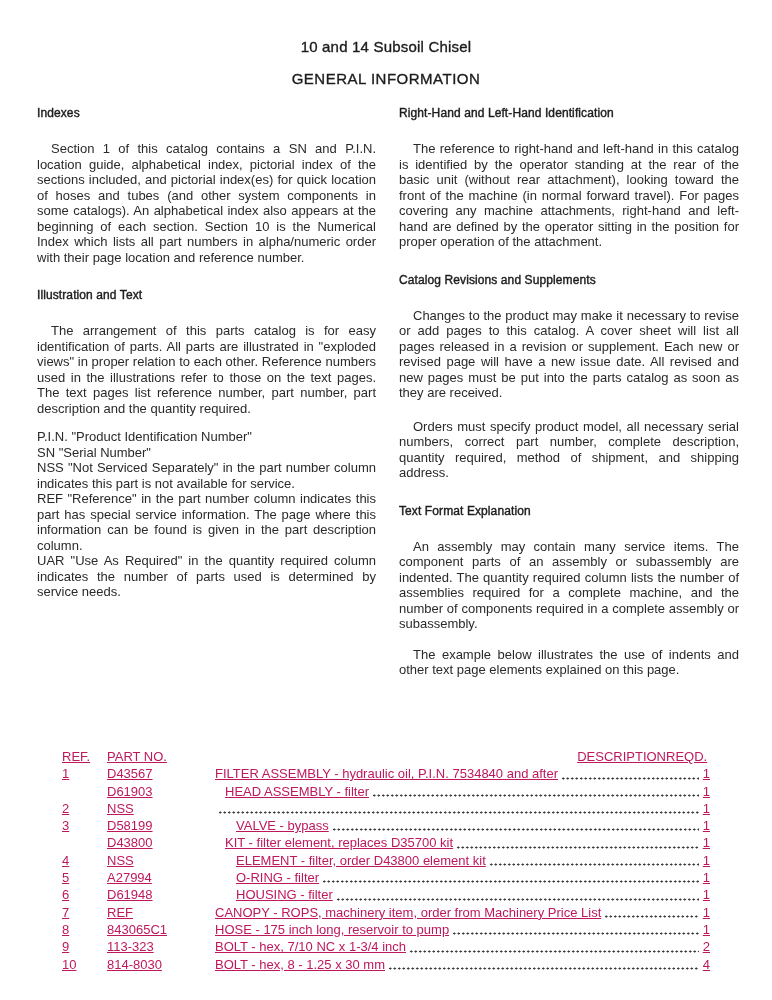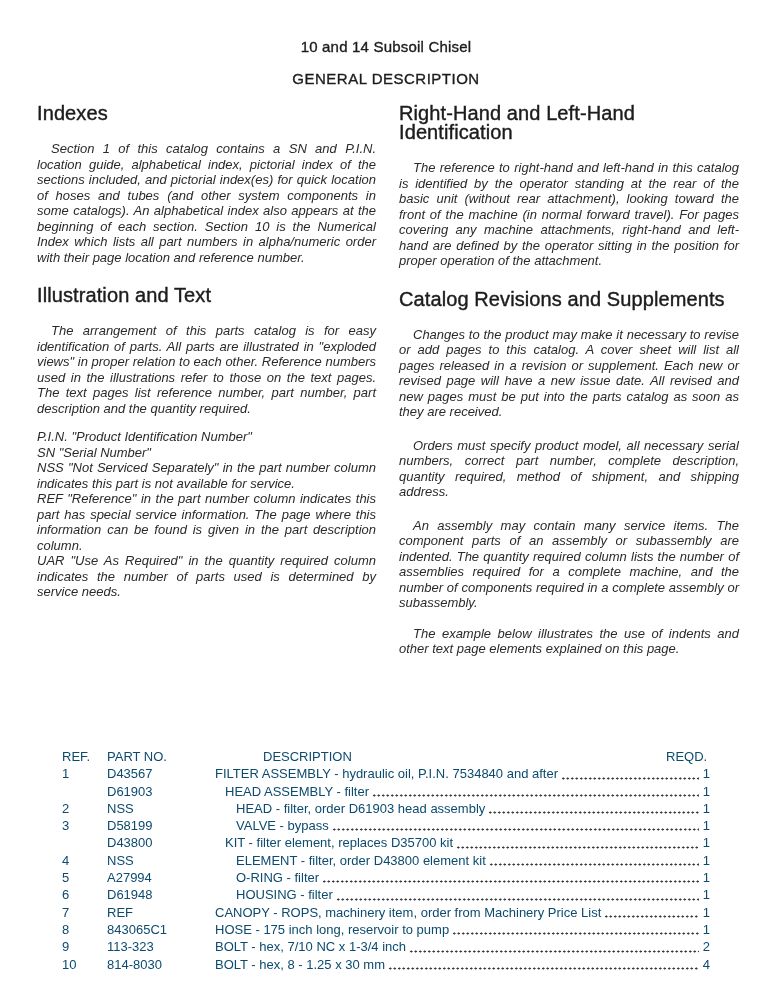--- a/index.html
+++ b/index.html
@@ -9,53 +9,53 @@
   }
   .centered-head{position:absolute;left:0;width:772px;text-align:center;color:#1c1c1c;
     font-size:15px;-webkit-text-stroke:0.35px #1c1c1c;letter-spacing:0.2px;}
   .doc-title{top:38px;}
   .doc-subtitle{top:70px;letter-spacing:0.5px;}
 
   .col{position:absolute;top:104px;font-size:13px;line-height:15.5px;}
   .col-left{left:37px;width:339px;}
   .col-right{left:399px;width:340px;}
 
-  h2{font-size:20px;line-height:19px;font-weight:400;margin:21px 0 0 0;color:#1c1c1c;
+  h2{font-size:12px;line-height:19px;font-weight:400;margin:21px 0 0 0;color:#1c1c1c;
      -webkit-text-stroke:0.4px #1c1c1c;letter-spacing:0.1px;}
   h2.first{margin-top:0;}
-  p{margin:18px 0 0 0;text-align:justify;font-style:italic;}
+  p{margin:18px 0 0 0;text-align:justify;}
   p.ind{text-indent:14px;}
   p.abbr{margin:0;text-align:justify;}
   p.abbr-first{margin-top:13px;}
   p.gap{margin-top:15px;}
 
-  .parts-table{position:absolute;left:60px;top:748px;width:652px;font-size:13px;color:#0c4a6e;}
+  .parts-table{position:absolute;left:60px;top:748px;width:652px;font-size:13px;color:#be185d;text-decoration:underline;}
   .trow{display:grid;grid-template-columns:47px 108px 1fr;line-height:17.3px;}
   .trow-head{grid-template-columns:47px 108px 1fr 46px;}
   .c-ref{padding-left:2px;}
   .c-part{}
-  .c-desc-h{text-align:left;padding-left:48px;}
+  .c-desc-h{text-align:right;padding-left:48px;}
   .c-reqd{text-align:left;padding-right:2px;}
   .c-desc{display:flex;align-items:flex-end;}
   .dtext{white-space:nowrap;text-align:right;}
   .ind0{padding-left:0;}
   .ind1{padding-left:10px;}
   .ind2{padding-left:21px;}
   .leader{flex:1;min-width:6px;height:3px;margin:0 3px 3px 3px;
     background-image:radial-gradient(circle,#3a3a3a 0.9px,transparent 1.25px);
     background-size:4.5px 3px;background-position:0 60%;background-repeat:repeat-x;}
   .qty{padding-right:2px;min-width:8px;text-align:right;}
 </style>
 </head>
 <body>
 
 <div class="page">
 
   <div class="centered-head doc-title">10 and 14 Subsoil Chisel</div>
-  <div class="centered-head doc-subtitle">GENERAL DESCRIPTION</div>
+  <div class="centered-head doc-subtitle">GENERAL INFORMATION</div>
 
   <div class="col col-left">
     <h2 class="first">Indexes</h2>
     <p class="ind">Section 1 of this catalog contains a SN and P.I.N. location guide, alphabetical index, pictorial index of the sections included, and pictorial index(es) for quick location of hoses and tubes (and other system components in some catalogs). An alphabetical index also appears at the beginning of each section. Section 10 is the Numerical Index which lists all part numbers in alpha/numeric order with their page location and reference number.</p>
 
     <h2>Illustration and Text</h2>
     <p class="ind">The arrangement of this parts catalog is for easy identification of parts. All parts are illustrated in "exploded views" in proper relation to each other. Reference numbers used in the illustrations refer to those on the text pages. The text pages list reference number, part number, part description and the quantity required.</p>
 
     <p class="abbr abbr-first">P.I.N. "Product Identification Number"</p>
     <p class="abbr">SN "Serial Number"</p>
@@ -66,20 +66,21 @@
 
   <div class="col col-right">
     <h2 class="first">Right-Hand and Left-Hand Identification</h2>
     <p class="ind">The reference to right-hand and left-hand in this catalog is identified by the operator standing at the rear of the basic unit (without rear attachment), looking toward the front of the machine (in normal forward travel). For pages covering any machine attachments, right-hand and left-hand are defined by the operator sitting in the position for proper operation of the attachment.</p>
 
     <h2>Catalog Revisions and Supplements</h2>
     <p class="ind">Changes to the product may make it necessary to revise or add pages to this catalog. A cover sheet will list all pages released in a revision or supplement. Each new or revised page will have a new issue date. All revised and new pages must be put into the parts catalog as soon as they are received.</p>
 
     <p class="ind">Orders must specify product model, all necessary serial numbers, correct part number, complete description, quantity required, method of shipment, and shipping address.</p>
 
+    <h2>Text Format Explanation</h2>
     <p class="ind">An assembly may contain many service items. The component parts of an assembly or subassembly are indented. The quantity required column lists the number of assemblies required for a complete machine, and the number of components required in a complete assembly or subassembly.</p>
     <p class="ind gap">The example below illustrates the use of indents and other text page elements explained on this page.</p>
   </div>
 
   <div class="parts-table">
     <div class="trow trow-head">
       <span class="c-ref">REF.</span>
       <span class="c-part">PART NO.</span>
       <span class="c-desc-h">DESCRIPTION</span>
       <span class="c-reqd">REQD.</span>
@@ -100,21 +101,20 @@
       <span class="c-desc">
           <span class="dtext ind1">HEAD ASSEMBLY - filter</span>
           <span class="leader"></span>
           <span class="qty">1</span>
         </span>
     </div>
     <div class="trow">
       <span class="c-ref">2</span>
       <span class="c-part">NSS</span>
       <span class="c-desc">
-          <span class="dtext ind2">HEAD - filter, order D61903 head assembly</span>
           <span class="leader"></span>
           <span class="qty">1</span>
         </span>
     </div>
     <div class="trow">
       <span class="c-ref">3</span>
       <span class="c-part">D58199</span>
       <span class="c-desc">
           <span class="dtext ind2">VALVE - bypass</span>
           <span class="leader"></span>

